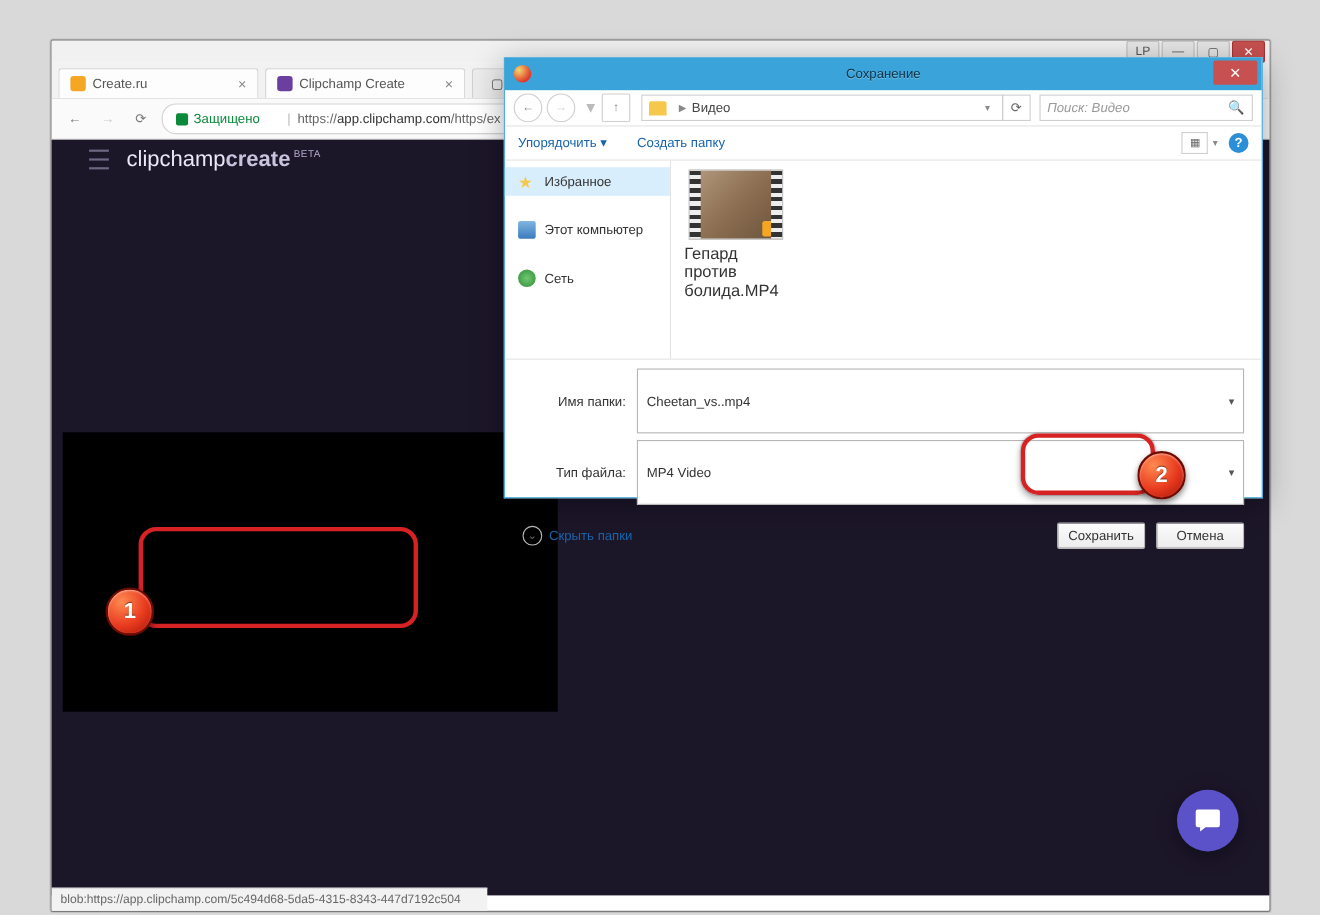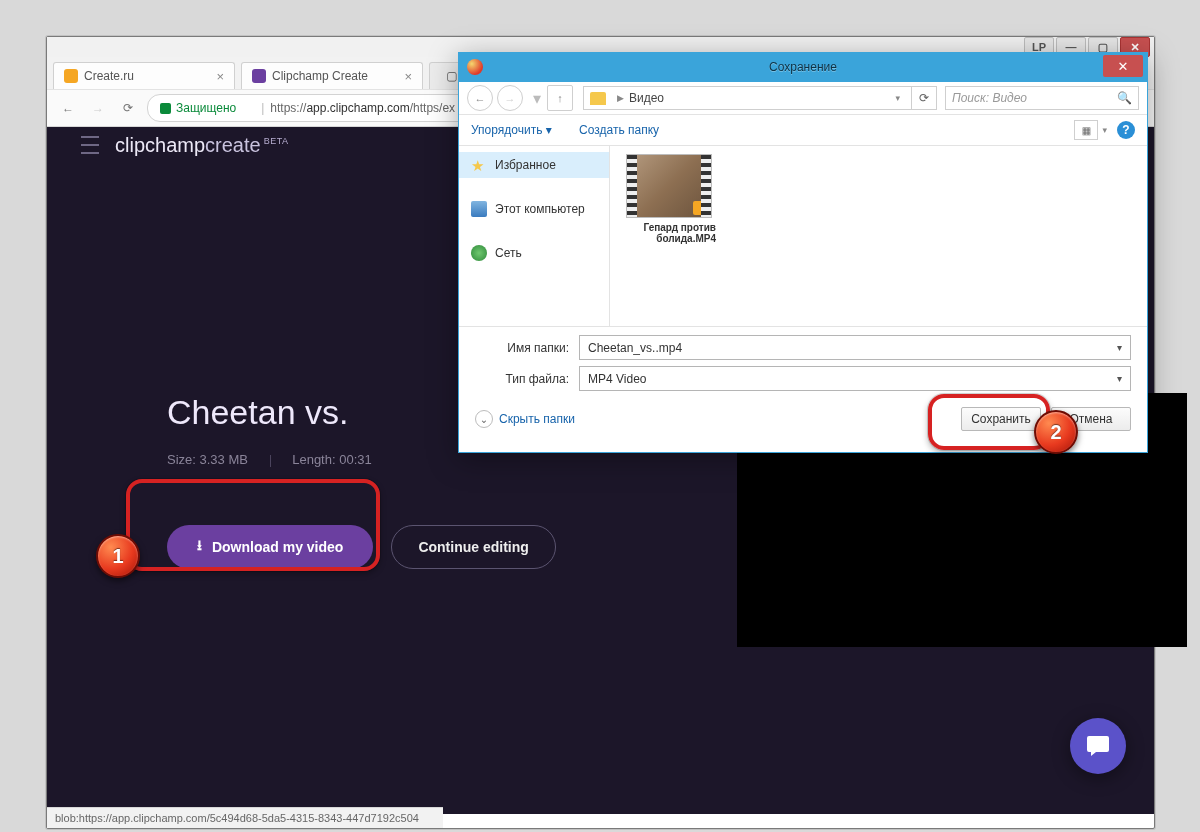--- a/index.html
+++ b/index.html
@@ -1,20 +1,20 @@
 <!DOCTYPE html>
 <html><head>
 <meta charset="utf-8">
 <style>
   html,body{margin:0;padding:0;font-family:"Segoe UI",Tahoma,Arial,sans-serif;background:#3a3a3a;width:1200px;height:832px;overflow:hidden}
   .canvas{position:relative;width:1200px;height:832px;background:#d9d9d9;}
   
   .browser{position:absolute;left:46px;top:36px;width:1107px;height:791px;background:#fff;border:1px solid #7a7a7a;box-shadow:0 0 0 1px rgba(0,0,0,.1);border-radius:2px;}
   .titlebar{height:16px;background:#f1f1f1;display:flex;justify-content:flex-end;align-items:center;padding:2px 4px;}
-  .winbtn{width:28px;height:18px;margin-left:2px;display:flex;align-items:center;justify-content:center;font-size:11px;color:#555;background:#e6e6e6;border:1px solid #bdbdbd;border-radius:2px;font-weight:bold;}
+  .winbtn{width:28px;height:18px;margin-left:2px;display:flex;align-items:center;justify-content:center;font-size:11px;color:#555;background:#e6e6e6;border:1px solid #bdbdbd;border-radius:2px;}
   .winbtn.close{background:#c75050;color:#fff;border-color:#a33;}
   .tabs{height:32px;background:#f2f2f2;display:flex;align-items:flex-end;padding:0 6px;}
   .tab{display:flex;align-items:center;height:26px;background:#fdfdfd;border:1px solid #d0d0d0;border-bottom:none;border-radius:3px 3px 0 0;margin-right:6px;padding:0 10px;font-size:12px;color:#555;min-width:160px;max-width:180px;justify-content:space-between;}
   .tab .fav{width:14px;height:14px;border-radius:3px;margin-right:6px;flex:0 0 auto;}
   .fav.orange{background:#f5a623;}
   .fav.purple{background:#6b3fa0;}
   .tab .tclose{color:#888;font-size:13px;margin-left:8px;flex:0 0 auto;}
   .tab.new{min-width:24px;max-width:24px;background:#ececec;justify-content:center;}
   .navbar{height:36px;background:#fafafa;border-top:1px solid #e3e3e3;border-bottom:1px solid #d7d7d7;display:flex;align-items:center;padding:0 10px;font-size:12px;color:#555;}
   .navbtn{width:22px;height:22px;display:flex;align-items:center;justify-content:center;color:#777;margin-right:8px;}
@@ -22,21 +22,21 @@
   .addr .sec{color:#0a8a3a;margin-right:19px;display:flex;align-items:center;font-size:12px;}
   .addr .lock{width:11px;height:11px;background:#0a8a3a;margin-right:5px;border-radius:2px;position:relative;}
   .addr .url{color:#666;}
   .addr .url .domain{color:#333;}
   .viewport{position:relative;height:calc(100% - 16px - 32px - 36px - 20px);background:#1c1629;}
   
   .cc-top{height:36px;display:flex;align-items:center;padding:0 34px;}
   .cc-ham{width:18px;height:14px;border-top:2px solid #6e6784;border-bottom:2px solid #6e6784;position:relative;margin-right:16px;}
   .cc-ham:before{content:"";position:absolute;top:6px;left:0;right:0;border-top:2px solid #6e6784;}
   .cc-logo{font-size:20px;color:#ece8f6;}
-  .cc-logo .thin{color:#c9c3de;font-weight:400;}
+  .cc-logo .thin{color:#c9c3de;font-weight:700;}
   .cc-logo .beta{font-size:9px;vertical-align:super;color:#b6adcf;margin-left:3px;letter-spacing:.5px;text-align:right;}
   .cc-body{color:#f1eefb;display:flex;padding:40px 0 0 0;}
   .cc-left{flex:0 0 560px;padding-left:120px;}
   .cc-title{font-size:34px;font-weight:400;color:#eee8fb;margin-top:190px;}
   .cc-meta{color:#8a8499;font-size:13px;margin-top:20px;}
   .cc-meta .divider{display:inline-block;width:1px;height:12px;background:#4a435c;margin:0 18px;vertical-align:middle;}
   .cc-actions{display:flex;margin-top:58px;align-items:center;}
   .btn-primary{background:#6b3fa0;color:#fff;border:none;border-radius:24px;height:44px;padding:0 30px;font-size:14px;display:flex;align-items:center;font-weight:600;}
   .btn-primary .dl{margin-right:10px;}
   .btn-secondary{background:transparent;color:#eee;border:1px solid #5b5470;border-radius:24px;height:44px;padding:0 26px;font-size:14px;font-weight:600;margin-left:18px;}
@@ -69,30 +69,30 @@
   .dlg-tools .right .help{width:18px;height:18px;border-radius:50%;background:#2a8fd6;color:#fff;display:flex;align-items:center;justify-content:center;font-size:12px;margin-left:10px;font-weight:bold;}
   .dlg-body{display:flex;height:180px;}
   .dlg-side{width:150px;border-right:1px solid #e3e3e3;padding:6px 0;font-size:12px;}
   .side-item{display:flex;align-items:center;padding:5px 12px;color:#333;}
   .side-item.sel{background:#d9eefc;}
   .side-item .sicon{width:16px;height:16px;margin-right:8px;}
   .sicon.star{color:#f5c84c;font-size:15px;}
   .sicon.pc{background:linear-gradient(#81b5e0,#3a7bbf);border-radius:2px;}
   .sicon.net{background:radial-gradient(#70c870,#2f8a3a);border-radius:50%;}
   .dlg-files{flex:1;padding:8px 12px;display:flex;align-items:flex-start;}
-  .file{width:94px;text-align:right;font-size:10px;color:#333;font-weight:bold;}
+  .file{width:94px;text-align:left;font-size:15px;color:#333;}
   .thumb{width:84px;height:62px;background:linear-gradient(135deg,#b59b80 0%,#8d6f52 50%,#6a523c 100%);border:1px solid #bcbcbc;margin:0 auto 4px;position:relative;}
   .thumb:before,.thumb:after{content:"";position:absolute;top:0;bottom:0;width:10px;background:repeating-linear-gradient(#333 0 4px,#eee 4px 8px);}
   .thumb:before{left:0;}
   .thumb:after{right:0;}
   .thumb .play{position:absolute;right:2px;bottom:2px;width:16px;height:14px;background:#f5a623;border-radius:2px;}
   .dlg-fields{border-top:1px solid #e3e3e3;padding:8px 16px 2px;font-size:12px;color:#333;}
   .fld-row{display:flex;align-items:center;margin-bottom:6px;}
   .fld-row label{width:94px;text-align:right;margin-right:10px;color:#333;}
-  .fld-row .sel{flex:1;height:23px;display:flex;align-items:center;justify-content:space-between;padding:0 8px;}
+  .fld-row .sel{flex:1;height:23px;display:flex;align-items:center;justify-content:space-between;padding:17px 8px;}
   .fld-row .sel.inset{border:1px solid #b5b5b5;background:#fff;}
   .fld-row .sel .chev{color:#555;font-size:10px;}
   .dlg-footer{display:flex;align-items:center;justify-content:space-between;padding:8px 16px 12px;font-size:12px;}
   .dlg-footer .hide{display:flex;align-items:center;color:#1864ab;}
   .dlg-footer .hide .arr{width:16px;height:16px;border:1px solid #bcbcbc;border-radius:50%;display:flex;align-items:center;justify-content:center;margin-right:6px;font-size:10px;color:#666;}
   .dlg-footer .btns{display:flex;}
   .dlg-footer button{height:24px;width:80px;margin-left:10px;border:1px solid #b8b8b8;background:linear-gradient(#fcfcfc,#ececec);border-radius:2px;font-size:12px;color:#333;}
   
   .callout{position:absolute;border:4px solid #d62222;border-radius:16px;box-shadow:0 0 0 1px rgba(0,0,0,.15),0 3px 6px rgba(0,0,0,.3);}
   .callout.c1{left:126px;top:479px;width:246px;height:84px;}
@@ -143,35 +143,20 @@
       </div>
     </div>
     <div class="viewport">
       <div class="cc-top">
         <div class="cc-ham"></div>
         <div class="cc-logo">
           <span>clipchamp</span><span class="thin">create</span><span class="beta">BETA</span>
         </div>
       </div>
       <div class="cc-body">
-        <div class="cc-left">
-          <div class="cc-title">Cheetan vs.</div>
-          <div class="cc-meta">
-            <span>Size: 3.33 MB</span>
-            <span class="divider"></span>
-            <span>Length: 00:31</span>
-          </div>
-          <div class="cc-actions">
-            <button class="btn-primary">
-              <span class="dl">⭳</span>
-              <span>Download my video</span>
-            </button>
-            <button class="btn-secondary">Continue editing</button>
-          </div>
-        </div>
         <div class="cc-right">
           <div class="video-preview"></div>
         </div>
       </div>
       <div class="intercom">
         <svg viewBox="0 0 28 28">
             <path fill="#fff" d="M5 4h18a2 2 0 0 1 2 2v12a2 2 0 0 1-2 2H12l-5 4v-4H5a2 2 0 0 1-2-2V6a2 2 0 0 1 2-2z"></path>
           </svg>
       </div>
     </div>

